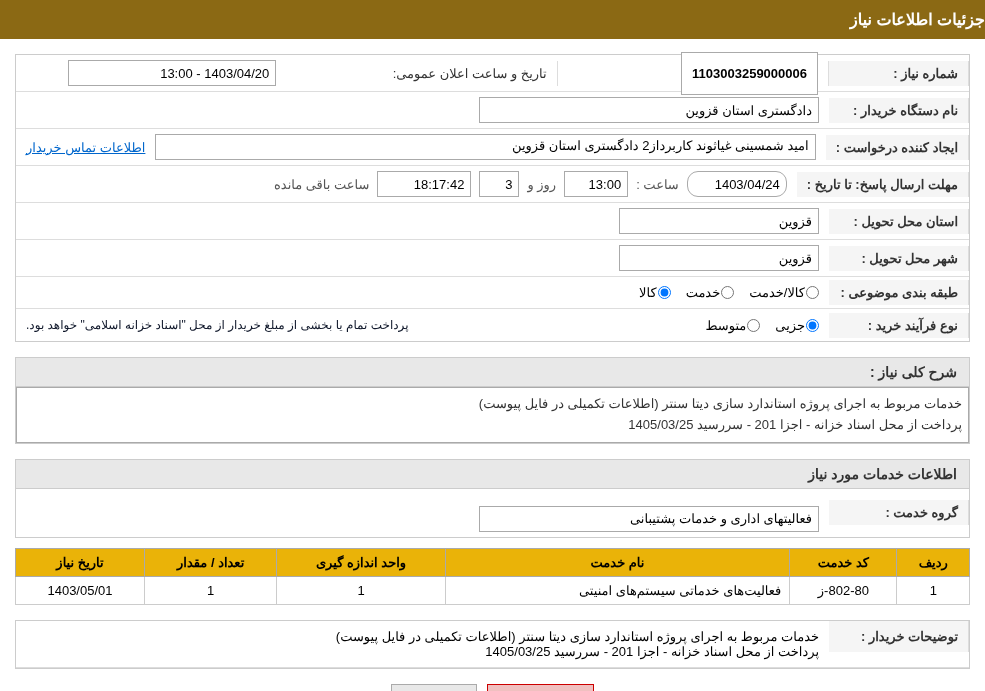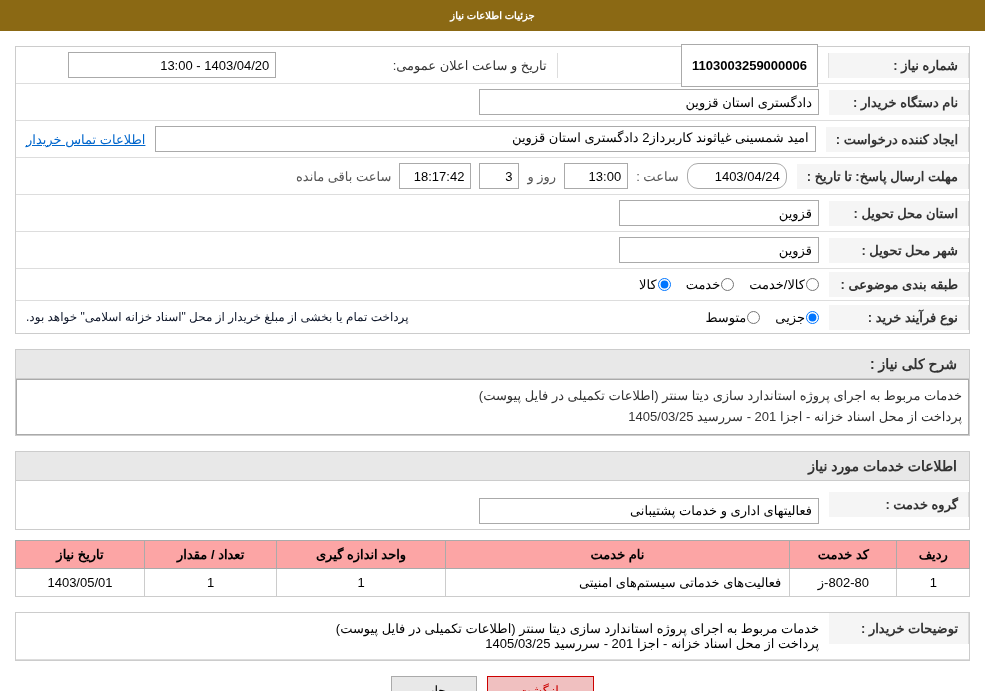--- a/index.html
+++ b/index.html
@@ -10,23 +10,22 @@
       direction: rtl;
     }
     .page-wrapper {
       max-width: 985px;
       margin: 0 auto;
       background: #fff;
     }
     .header {
       background: #8B6914;
       color: #fff;
-      text-align: center;
       padding: 10px 0;
-      font-size: 10px;
+      font-size: 16px;
       font-weight: bold;
     }
     .content {
       padding: 15px;
     }
     .info-section {
       border: 1px solid #ccc;
       margin-bottom: 15px;
     }
     .info-row {
@@ -123,21 +122,21 @@
       text-align: right;
       color: #333;
     }
     
     table.data-table {
       width: 100%;
       border-collapse: collapse;
       border: 1px solid #ccc;
     }
     table.data-table th {
-      background: #fca5a5;
+      background: #eab308;
       border: 1px solid #aaa;
       padding: 6px 8px;
       text-align: center;
       font-weight: bold;
     }
     table.data-table td {
       border: 1px solid #ccc;
       padding: 6px 8px;
       text-align: center;
     }
@@ -234,21 +233,21 @@
 
       <div class="info-row">
         <div class="label-cell">مهلت ارسال پاسخ: تا تاریخ :</div>
         <div class="value-cell">
           <div class="multi-field-row">
             <span class="input-field input-small" style="display:inline-flex; align-items:center;border-radius:11px;">1403/04/24</span>
             <span class="inline-label">ساعت :</span>
             <span class="input-field" style="width:64px; display:inline-flex; align-items:center;">13:00</span>
             <span class="inline-label">روز و</span>
             <span class="input-field" style="width:40px; display:inline-flex; align-items:center;">3</span>
-            <span class="input-field" style="width:72px; display:inline-flex; align-items:center;">18:17:42</span>
+            <span class="input-field" style="width:94px; display:inline-flex; align-items:center;">18:17:42</span>
             <span class="inline-label">ساعت باقی مانده</span>
           </div>
         </div>
       </div>
 
       <div class="info-row">
         <div class="label-cell">استان محل تحویل :</div>
         <div class="value-cell">
           <span class="input-field" style="width:200px; display:inline-flex; align-items:center;">قزوین</span>
         </div>

